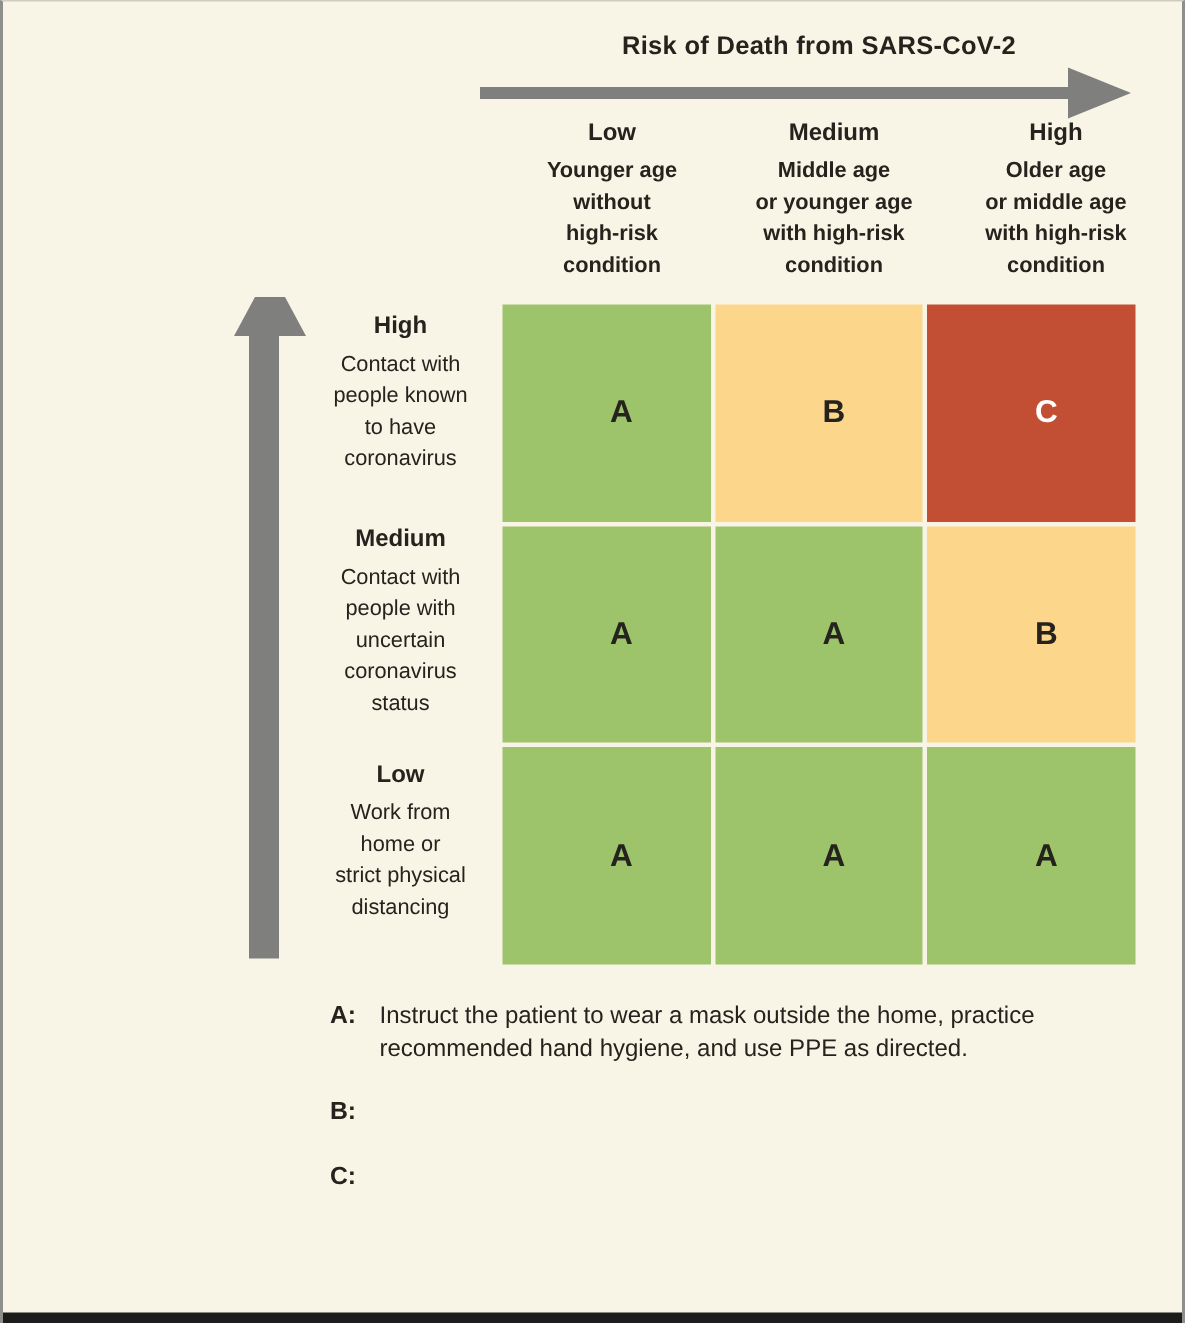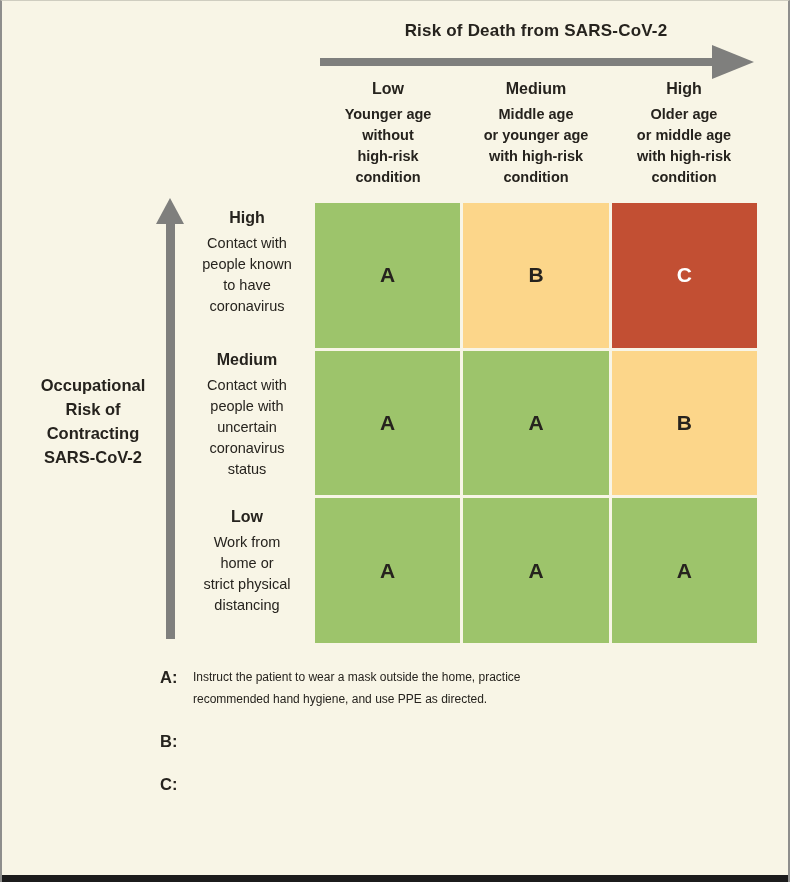--- a/index.html
+++ b/index.html
@@ -1,16 +1,16 @@
 <!DOCTYPE html>
 <html><head>
 <meta charset="utf-8">
 <style>
   html,body{margin:0;padding:0;background:#e9e7da;}
-  *{box-sizing:border-box;}
+  *{box-sizing:border-box;padding-left:20px;}
   body{font-family:"Liberation Sans","DejaVu Sans",sans-serif;}
   .page{
     position:relative;width:790px;height:882px;margin:0 auto;
     background:#f8f5e6;overflow:hidden;
     border-left:2px solid #8e8e8c;border-right:2px solid #8e8e8c;border-top:1px solid #cfcdc0;
   }
   .bottom-bar{position:absolute;left:0;right:0;bottom:0;height:7px;background:#1c1c1c;}
   .title{
     position:absolute;left:313px;top:20px;width:442px;text-align:center;
     font-weight:bold;font-size:17px;color:#26231e;letter-spacing:.2px;
@@ -45,21 +45,21 @@
   
   .matrix{
     position:absolute;left:313px;top:202px;width:442px;height:440px;
     display:grid;grid-template-columns:1fr 1fr 1fr;grid-template-rows:1fr 1fr 1fr;gap:3px;
   }
   .cell{display:flex;align-items:center;justify-content:center;font-weight:bold;font-size:21px;}
   
   .footnotes{position:absolute;left:158px;top:666px;width:615px;}
   .footnote{display:flex;margin-bottom:21px;color:#26231e;}
   .footnote .key{font-weight:bold;font-size:16.5px;width:33px;flex:0 0 33px;line-height:21.5px;}
-  .footnote .txt{font-size:12px;line-height:21.5px;white-space:pre-line;}
+  .footnote .txt{font-size:16px;line-height:21.5px;white-space:pre-line;}
 </style>
 </head>
 <body>
 
 <div class="page">
 
   <div class="title">Risk of Death from SARS-CoV-2</div>
   <div class="h-arrow-shaft"></div>
   <div class="h-arrow-head"></div>
 
@@ -80,24 +80,20 @@
   <div class="col-head col-3">
     <div class="lvl">High</div>
     <div class="desc">Older age
 or middle age
 with high-risk
 condition</div>
   </div>
 
   <div class="v-arrow-head"></div>
   <div class="v-arrow-shaft"></div>
-  <div class="y-title">Occupational
-Risk of
-Contracting
-SARS-CoV-2</div>
 
   <div class="row-head row-1">
     <div class="lvl">High</div>
     <div class="desc">Contact with
 people known
 to have
 coronavirus</div>
   </div>
   <div class="row-head row-2">
     <div class="lvl">Medium</div>

